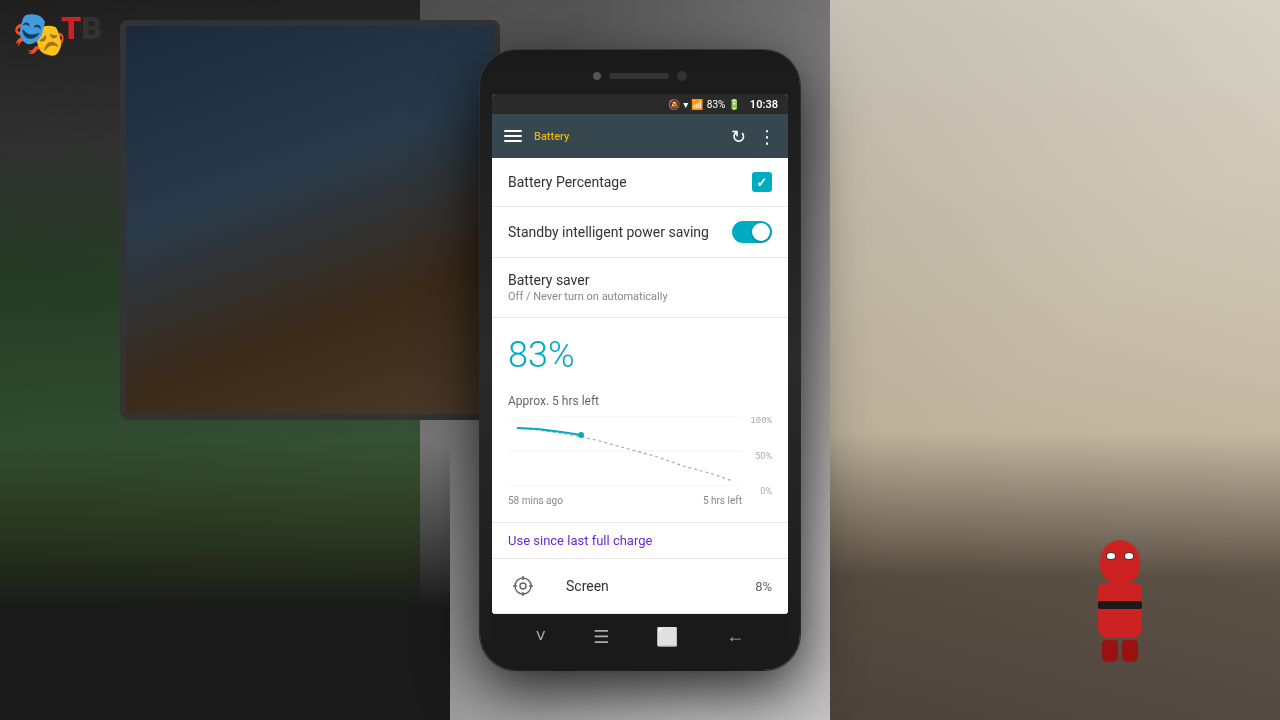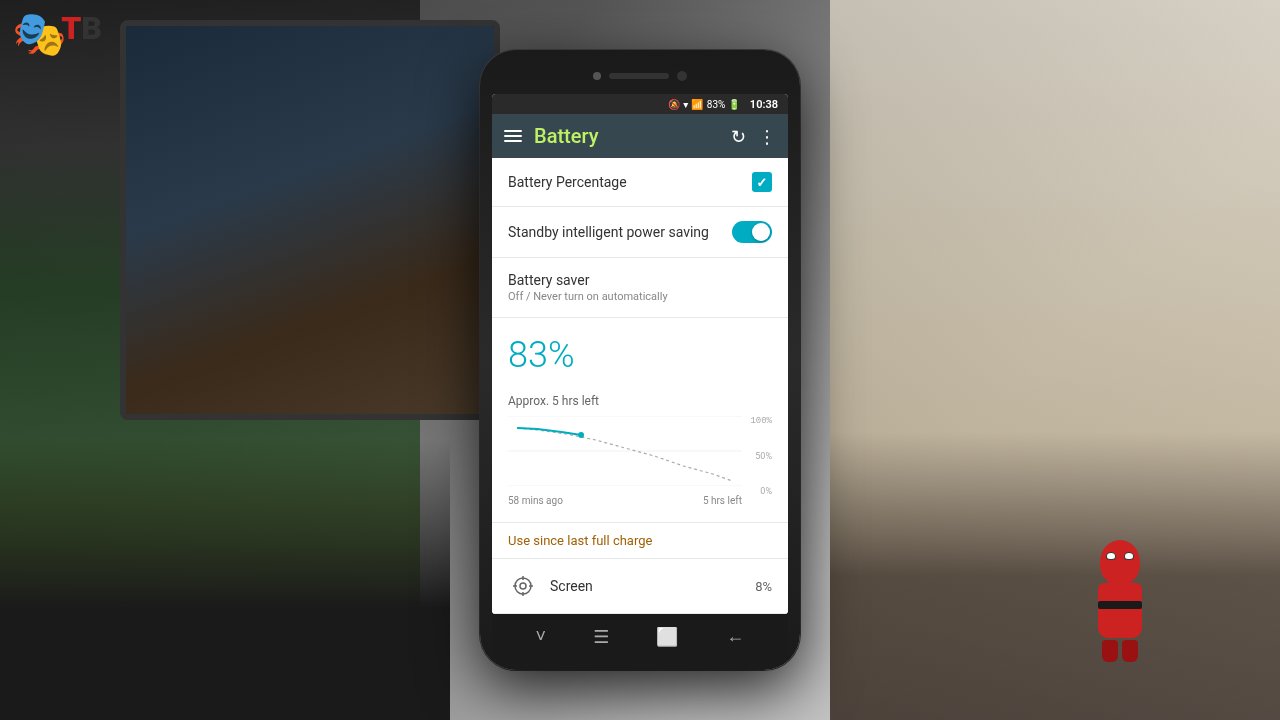--- a/index.html
+++ b/index.html
@@ -155,23 +155,23 @@
       background: #37474f;
       color: #fff;
       padding: 8px 12px;
       display: flex;
       align-items: center;
       gap: 12px;
       min-height: 44px;
     }
     .app-bar-title {
       flex: 1;
-      font-size: 20px;
+      font-size: 11px;
       font-weight: 500;
-      color: #bef264;
+      color: #eab308;
     }
     .app-bar-icon {
       color: #fff;
       font-size: 18px;
       cursor: pointer;
     }
     .hamburger-lines {
       display: flex;
       flex-direction: column;
       gap: 3px;
@@ -292,35 +292,35 @@
       bottom: 0;
       left: 0; right: 30px;
       display: flex;
       justify-content: space-between;
       font-size: 10px;
       color: #888;
     }
 
     
     .link-teal {
-      color: #a16207;
+      color: #6d28d9;
       font-size: 13px;
       padding: 10px 16px;
       background: #fff;
       border-bottom: 1px solid #e8e8e8;
       display: block;
     }
 
     
     .usage-row {
       background: #fff;
       padding: 12px 16px;
       display: flex;
       align-items: center;
-      gap: 12px;
+      gap: 28px;
       border-bottom: 1px solid #e8e8e8;
     }
     .screen-icon-circle {
       width: 30px; height: 30px;
       display: flex;
       align-items: center;
       justify-content: center;
       color: #555;
       font-size: 20px;
     }

